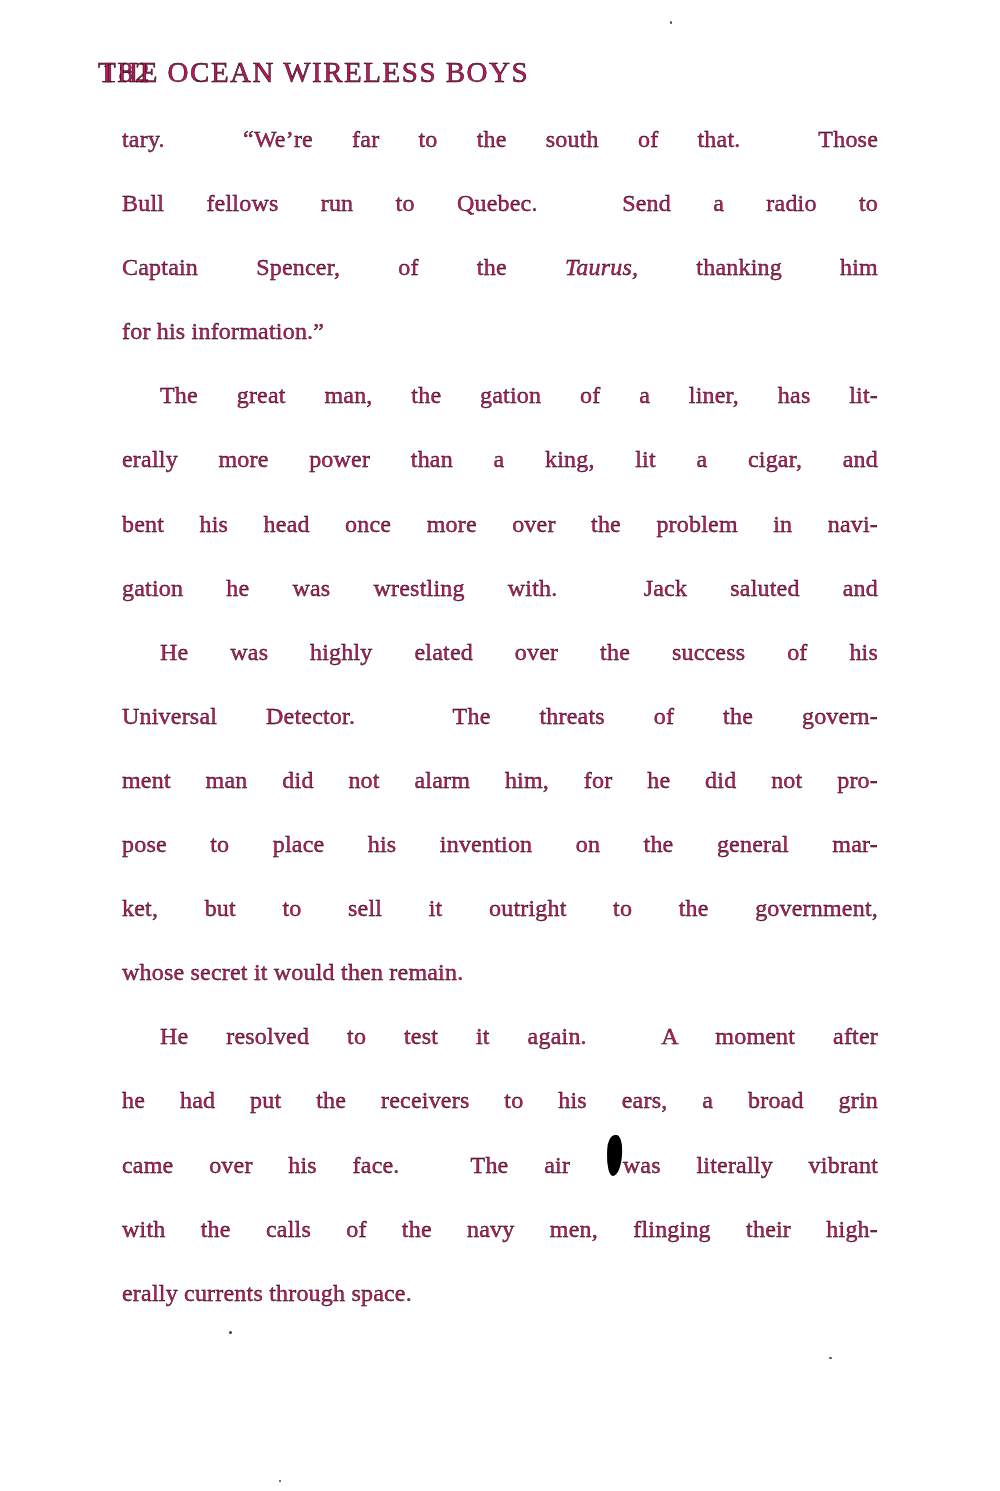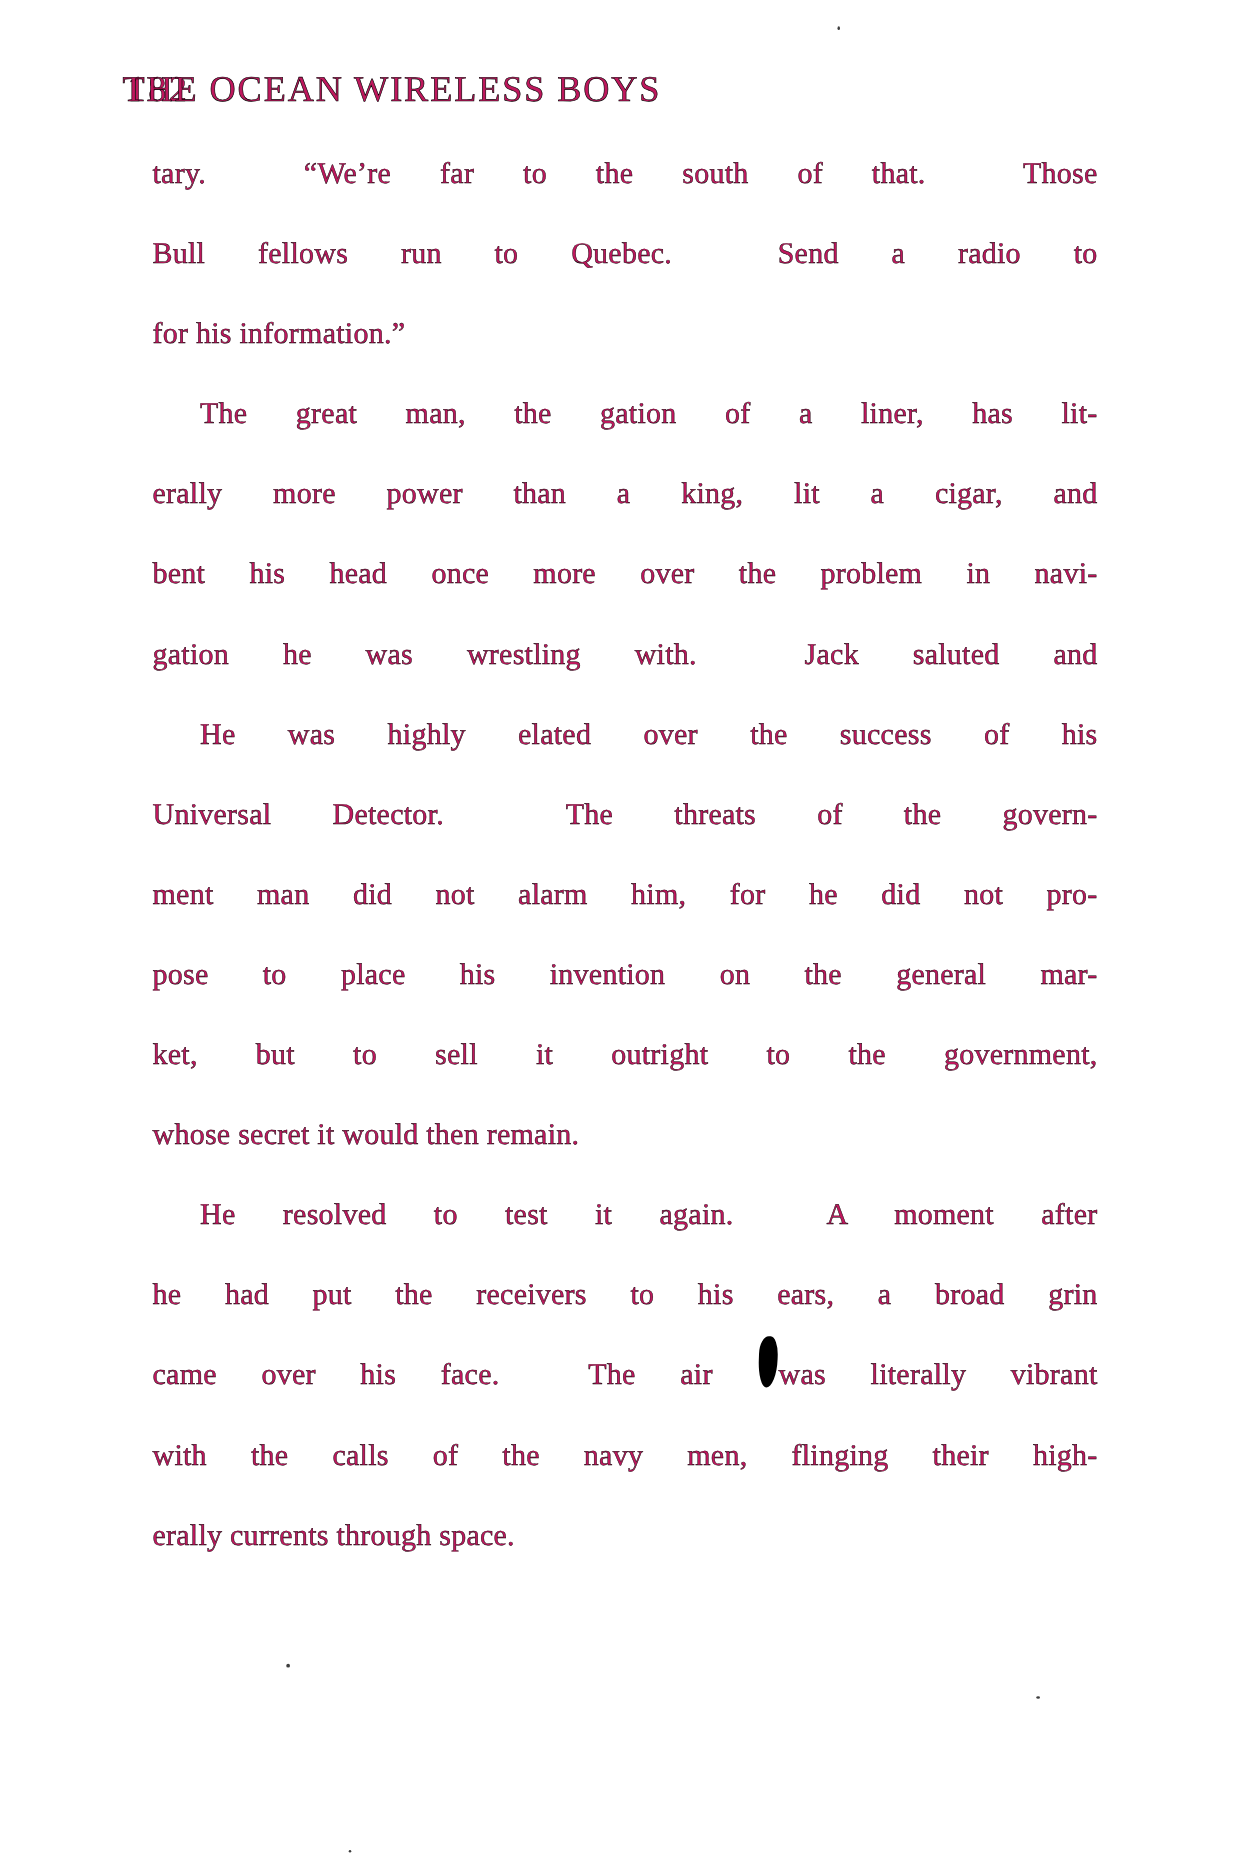--- a/index.html
+++ b/index.html
@@ -94,20 +94,21 @@
   <header class="running-head">
     <span class="pagenum">182</span>
     <span class="running-title">THE OCEAN WIRELESS BOYS</span>
   </header>
 
   <main class="text-block">
 
     <div class="para">
       <div class="line">tary.&nbsp; “We’re far to the south of that.&nbsp; Those</div>
       <div class="line">Bull fellows run to Quebec.&nbsp; Send a radio to</div>
+      <div class="line"><span>Captain Spencer, of the </span><span class="ship-name">Taurus,</span><span> thanking him</span></div>
       <div class="line last">for his information.”</div>
     </div>
 
     <div class="para">
       <div class="line indent">The great man, the gation of a liner, has lit-</div>
       <div class="line">erally more power than a king, lit a cigar, and</div>
       <div class="line">bent his head once more over the problem in navi-</div>
       <div class="line">gation he was wrestling with.&nbsp; Jack saluted and</div>
     </div>
 

